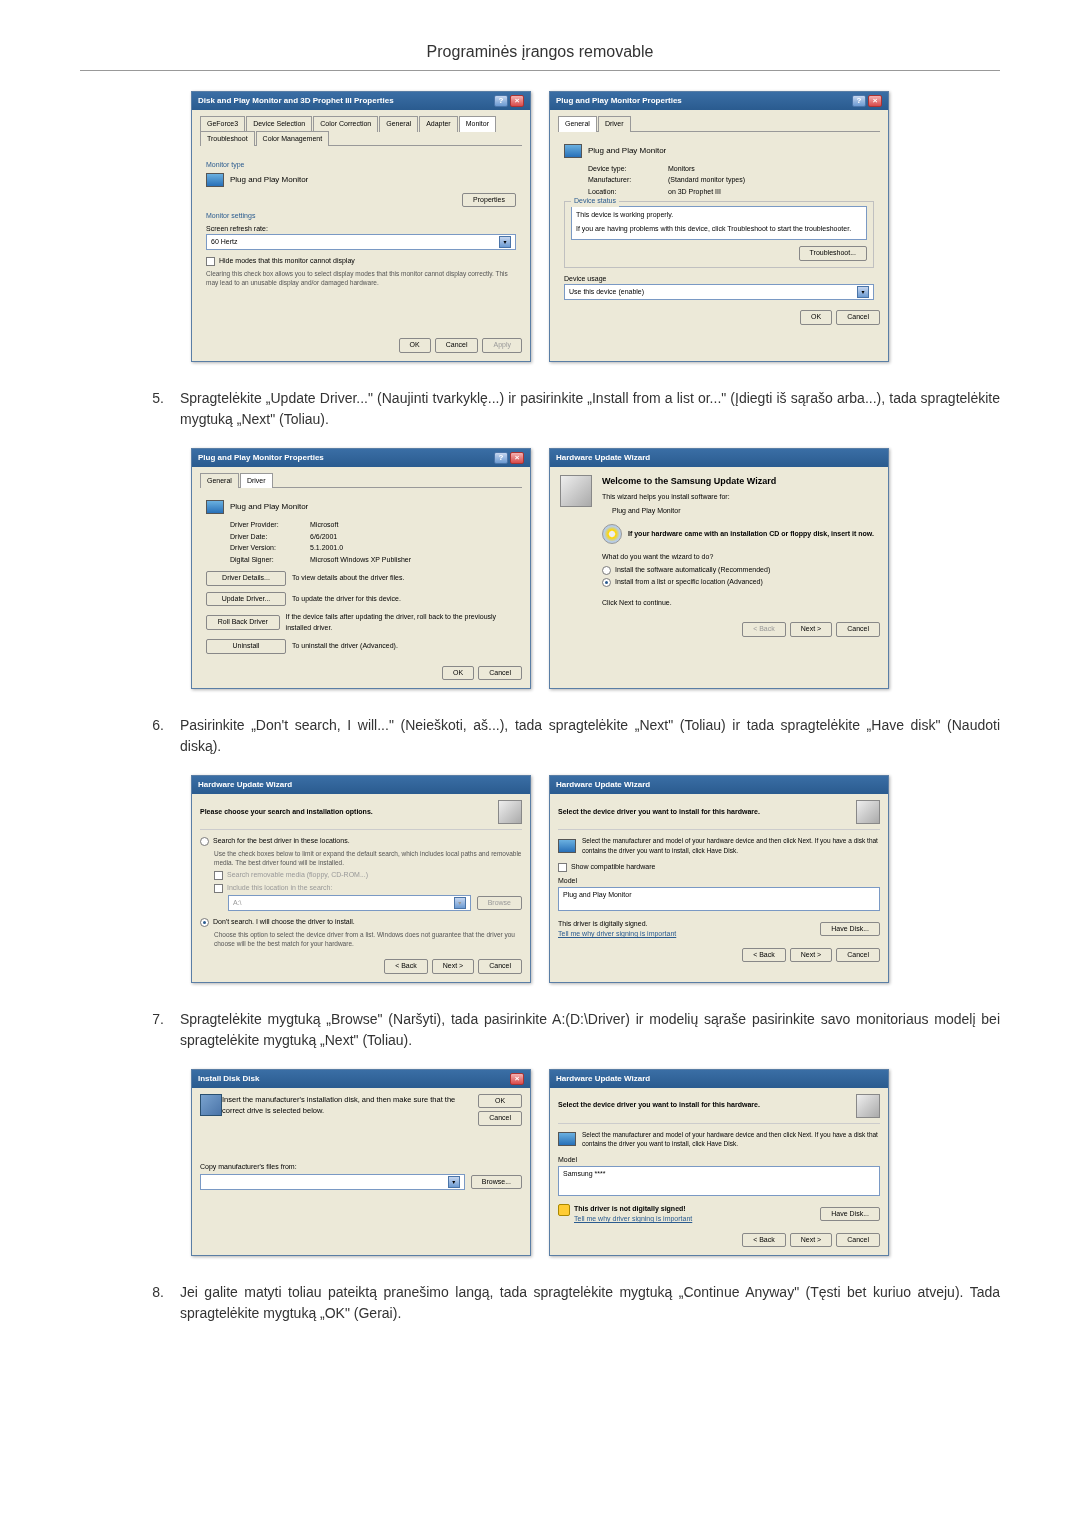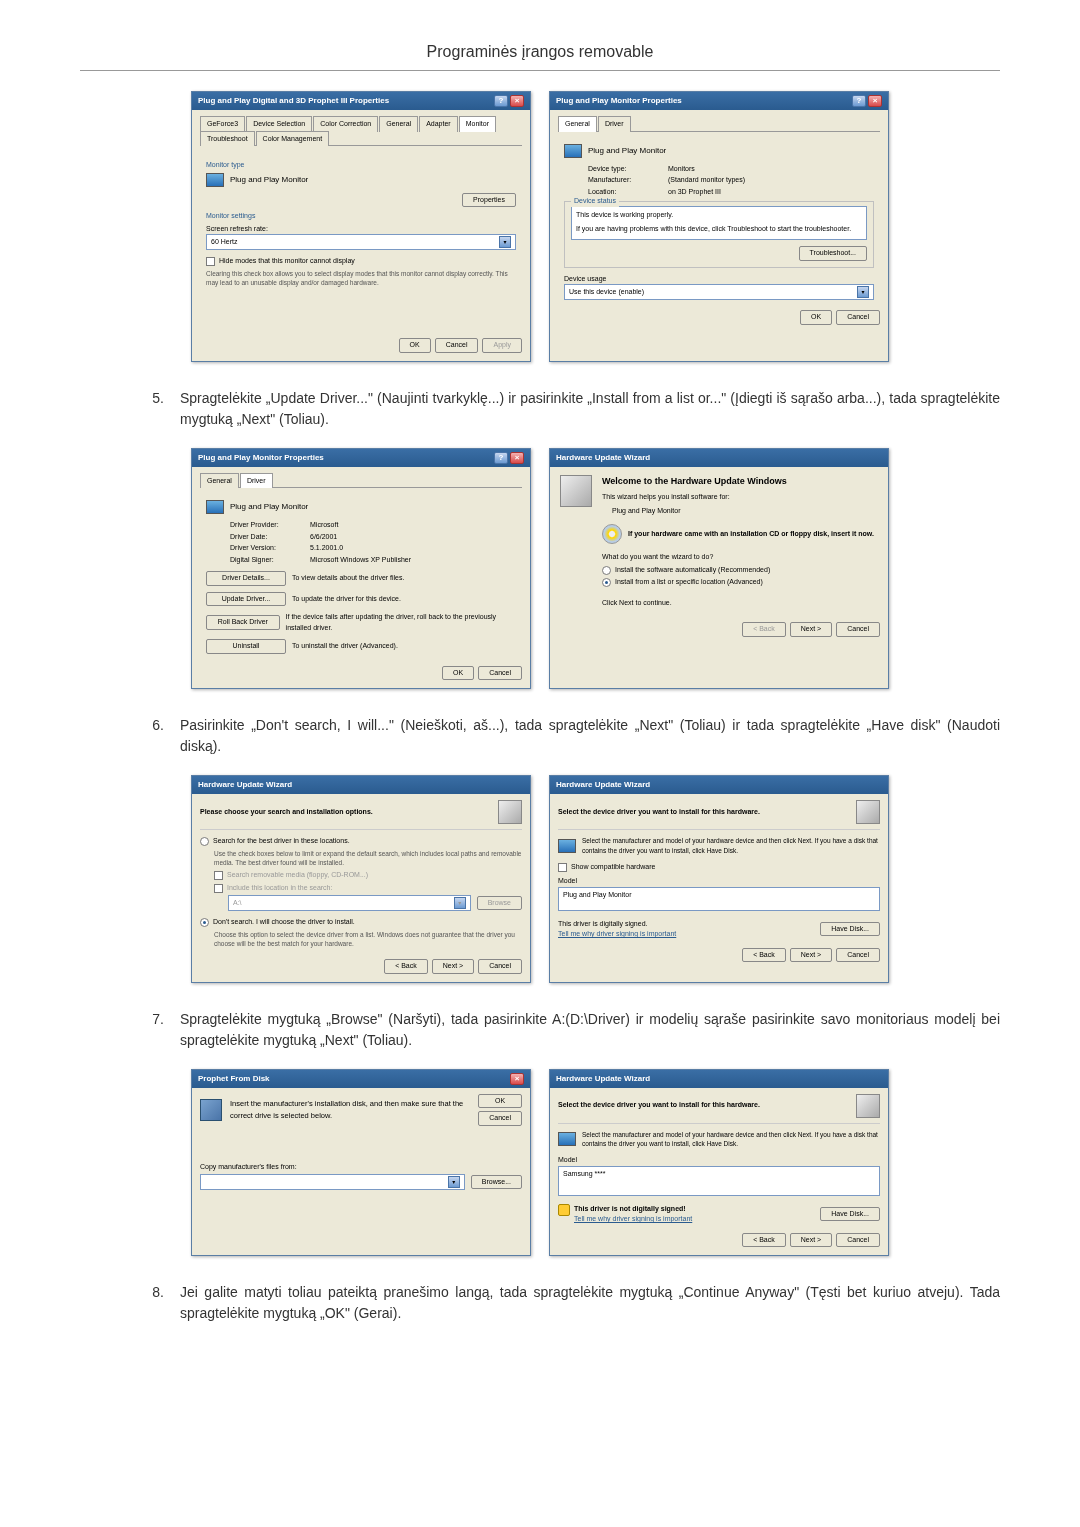--- a/index.html
+++ b/index.html
@@ -279,21 +279,21 @@
   </style>
 </head>
 <body>
 
 <div class="page-title">Programinės įrangos removable</div>
 
 <div class="screenshot-pair">
 
   <div class="dialog-window">
     <div class="dialog-header">
-      <span>Plug and Play Digital and 3D Prophet III Properties</span>
+      <span>Disk and Play Monitor and 3D Prophet III Properties</span>
       <div class="window-controls">
         <div class="window-btn help">?</div>
         <div class="window-btn">×</div>
       </div>
     </div>
     <div class="dialog-body">
       <div class="tabs">
         <div class="tab">GeForce3</div>
         <div class="tab">Device Selection</div>
         <div class="tab">Color Correction</div>
@@ -456,21 +456,21 @@
     </div>
   </div>
 
   <div class="dialog-window">
     <div class="dialog-header">
       <span>Hardware Update Wizard</span>
     </div>
     <div class="wizard-body">
       <div class="mini-icon wizard"></div>
       <div class="wizard-content">
-        <div class="wizard-title">Welcome to the Hardware Update Windows</div>
+        <div class="wizard-title">Welcome to the Samsung Update Wizard</div>
         <div>This wizard helps you install software for:</div>
         <div style="margin:3px 0 8px 10px">Plug and Play Monitor</div>
         <div class="mini-row">
           <div class="cd-icon"></div>
           <span style="font-weight:bold">If your hardware came with an installation CD or floppy disk, insert it now.</span>
         </div>
         <div style="margin-top:8px">What do you want the wizard to do?</div>
         <div class="radio-row">
             <div class="mini-radio"></div>
             <span>Install the software automatically (Recommended)</span>
@@ -580,27 +580,27 @@
 
 <div class="step-block">
   <div class="step-number">7.</div>
   <div class="step-text">Spragtelėkite mygtuką „Browse" (Naršyti), tada pasirinkite A:(D:\Driver) ir modelių sąraše pasirinkite savo monitoriaus modelį bei spragtelėkite mygtuką „Next" (Toliau).</div>
 </div>
 
 <div class="screenshot-pair">
 
   <div class="dialog-window">
     <div class="dialog-header">
-      <span>Prophet From Disk</span>
+      <span>Install Disk Disk</span>
       <div class="window-controls">
         <div class="window-btn">×</div>
       </div>
     </div>
     <div class="dialog-body">
-      <div style="display:flex;gap:8px;align-items:center">
+      <div style="display:flex;gap:0;align-items:flex-start">
         <div class="floppy-icon"></div>
         <span style="font-size:7.5px;flex:1">Insert the manufacturer's installation disk, and then make sure that the correct drive is selected below.</span>
         <div style="display:flex;flex-direction:column;gap:3px">
           <span class="mini-btn" style="text-align:center">OK</span>
           <span class="mini-btn" style="text-align:center">Cancel</span>
         </div>
       </div>
       <div style="height:36px"></div>
       <div style="font-size:7px">Copy manufacturer's files from:</div>
       <div class="mini-row">

